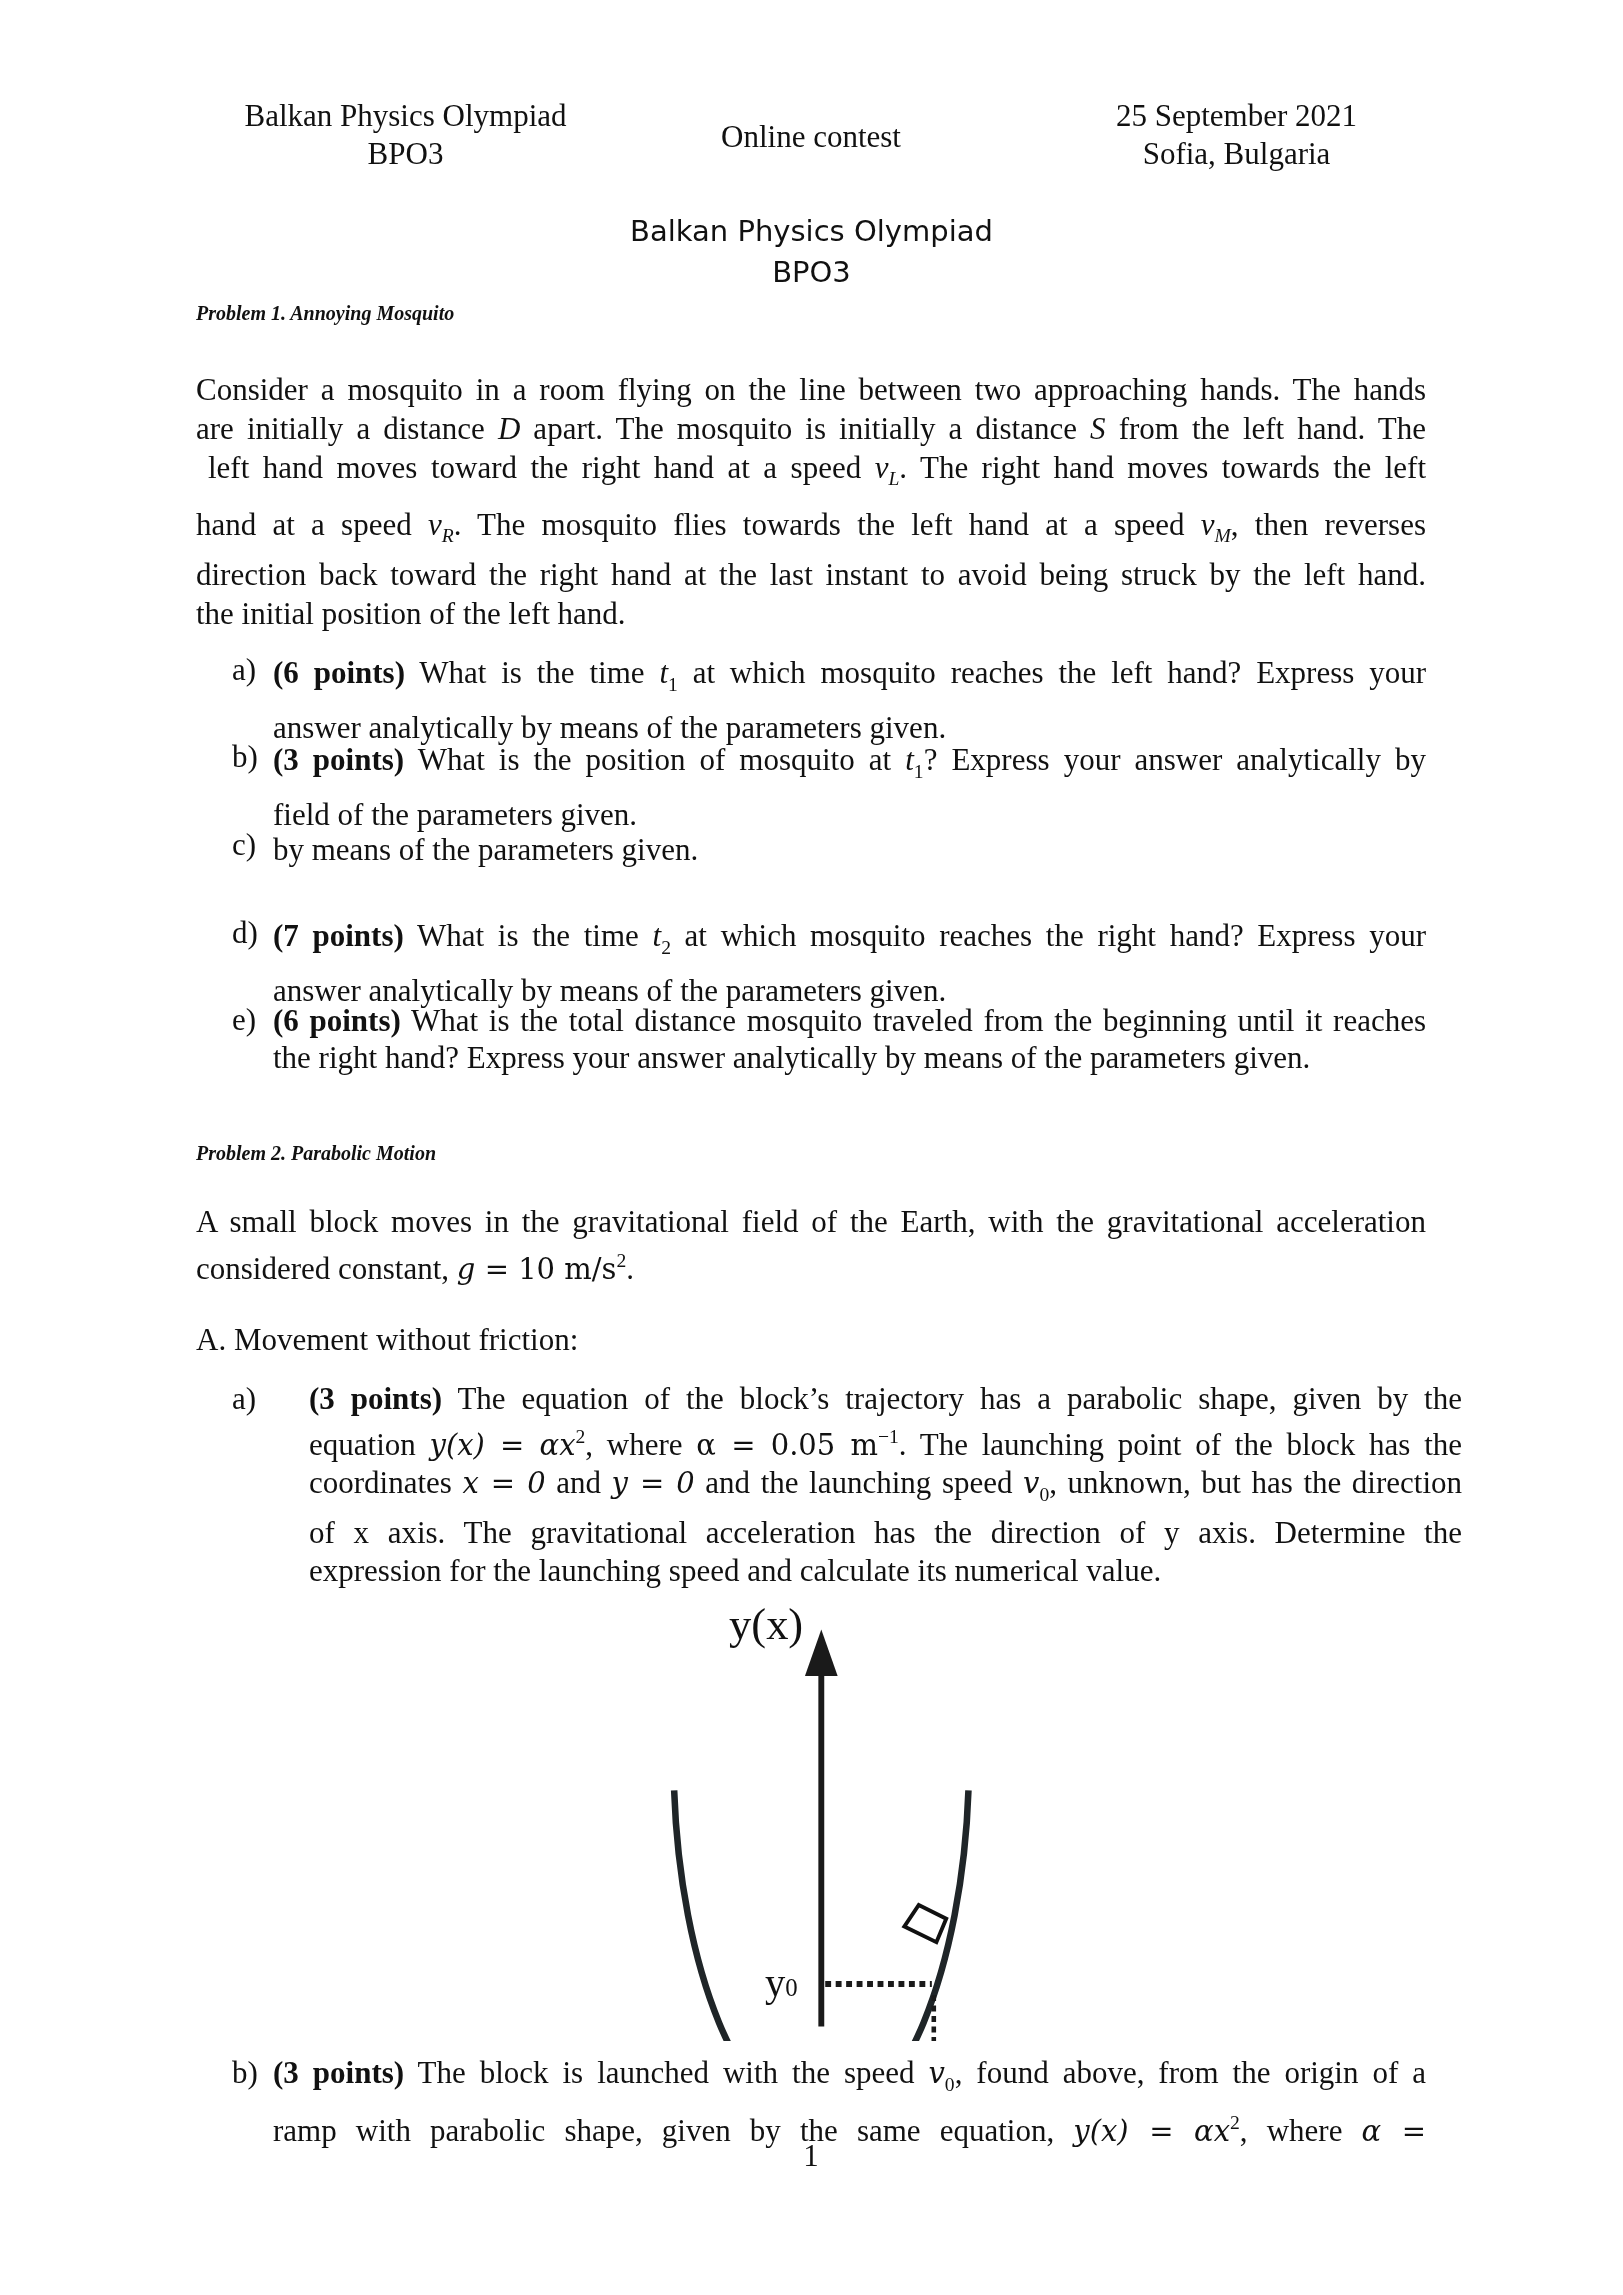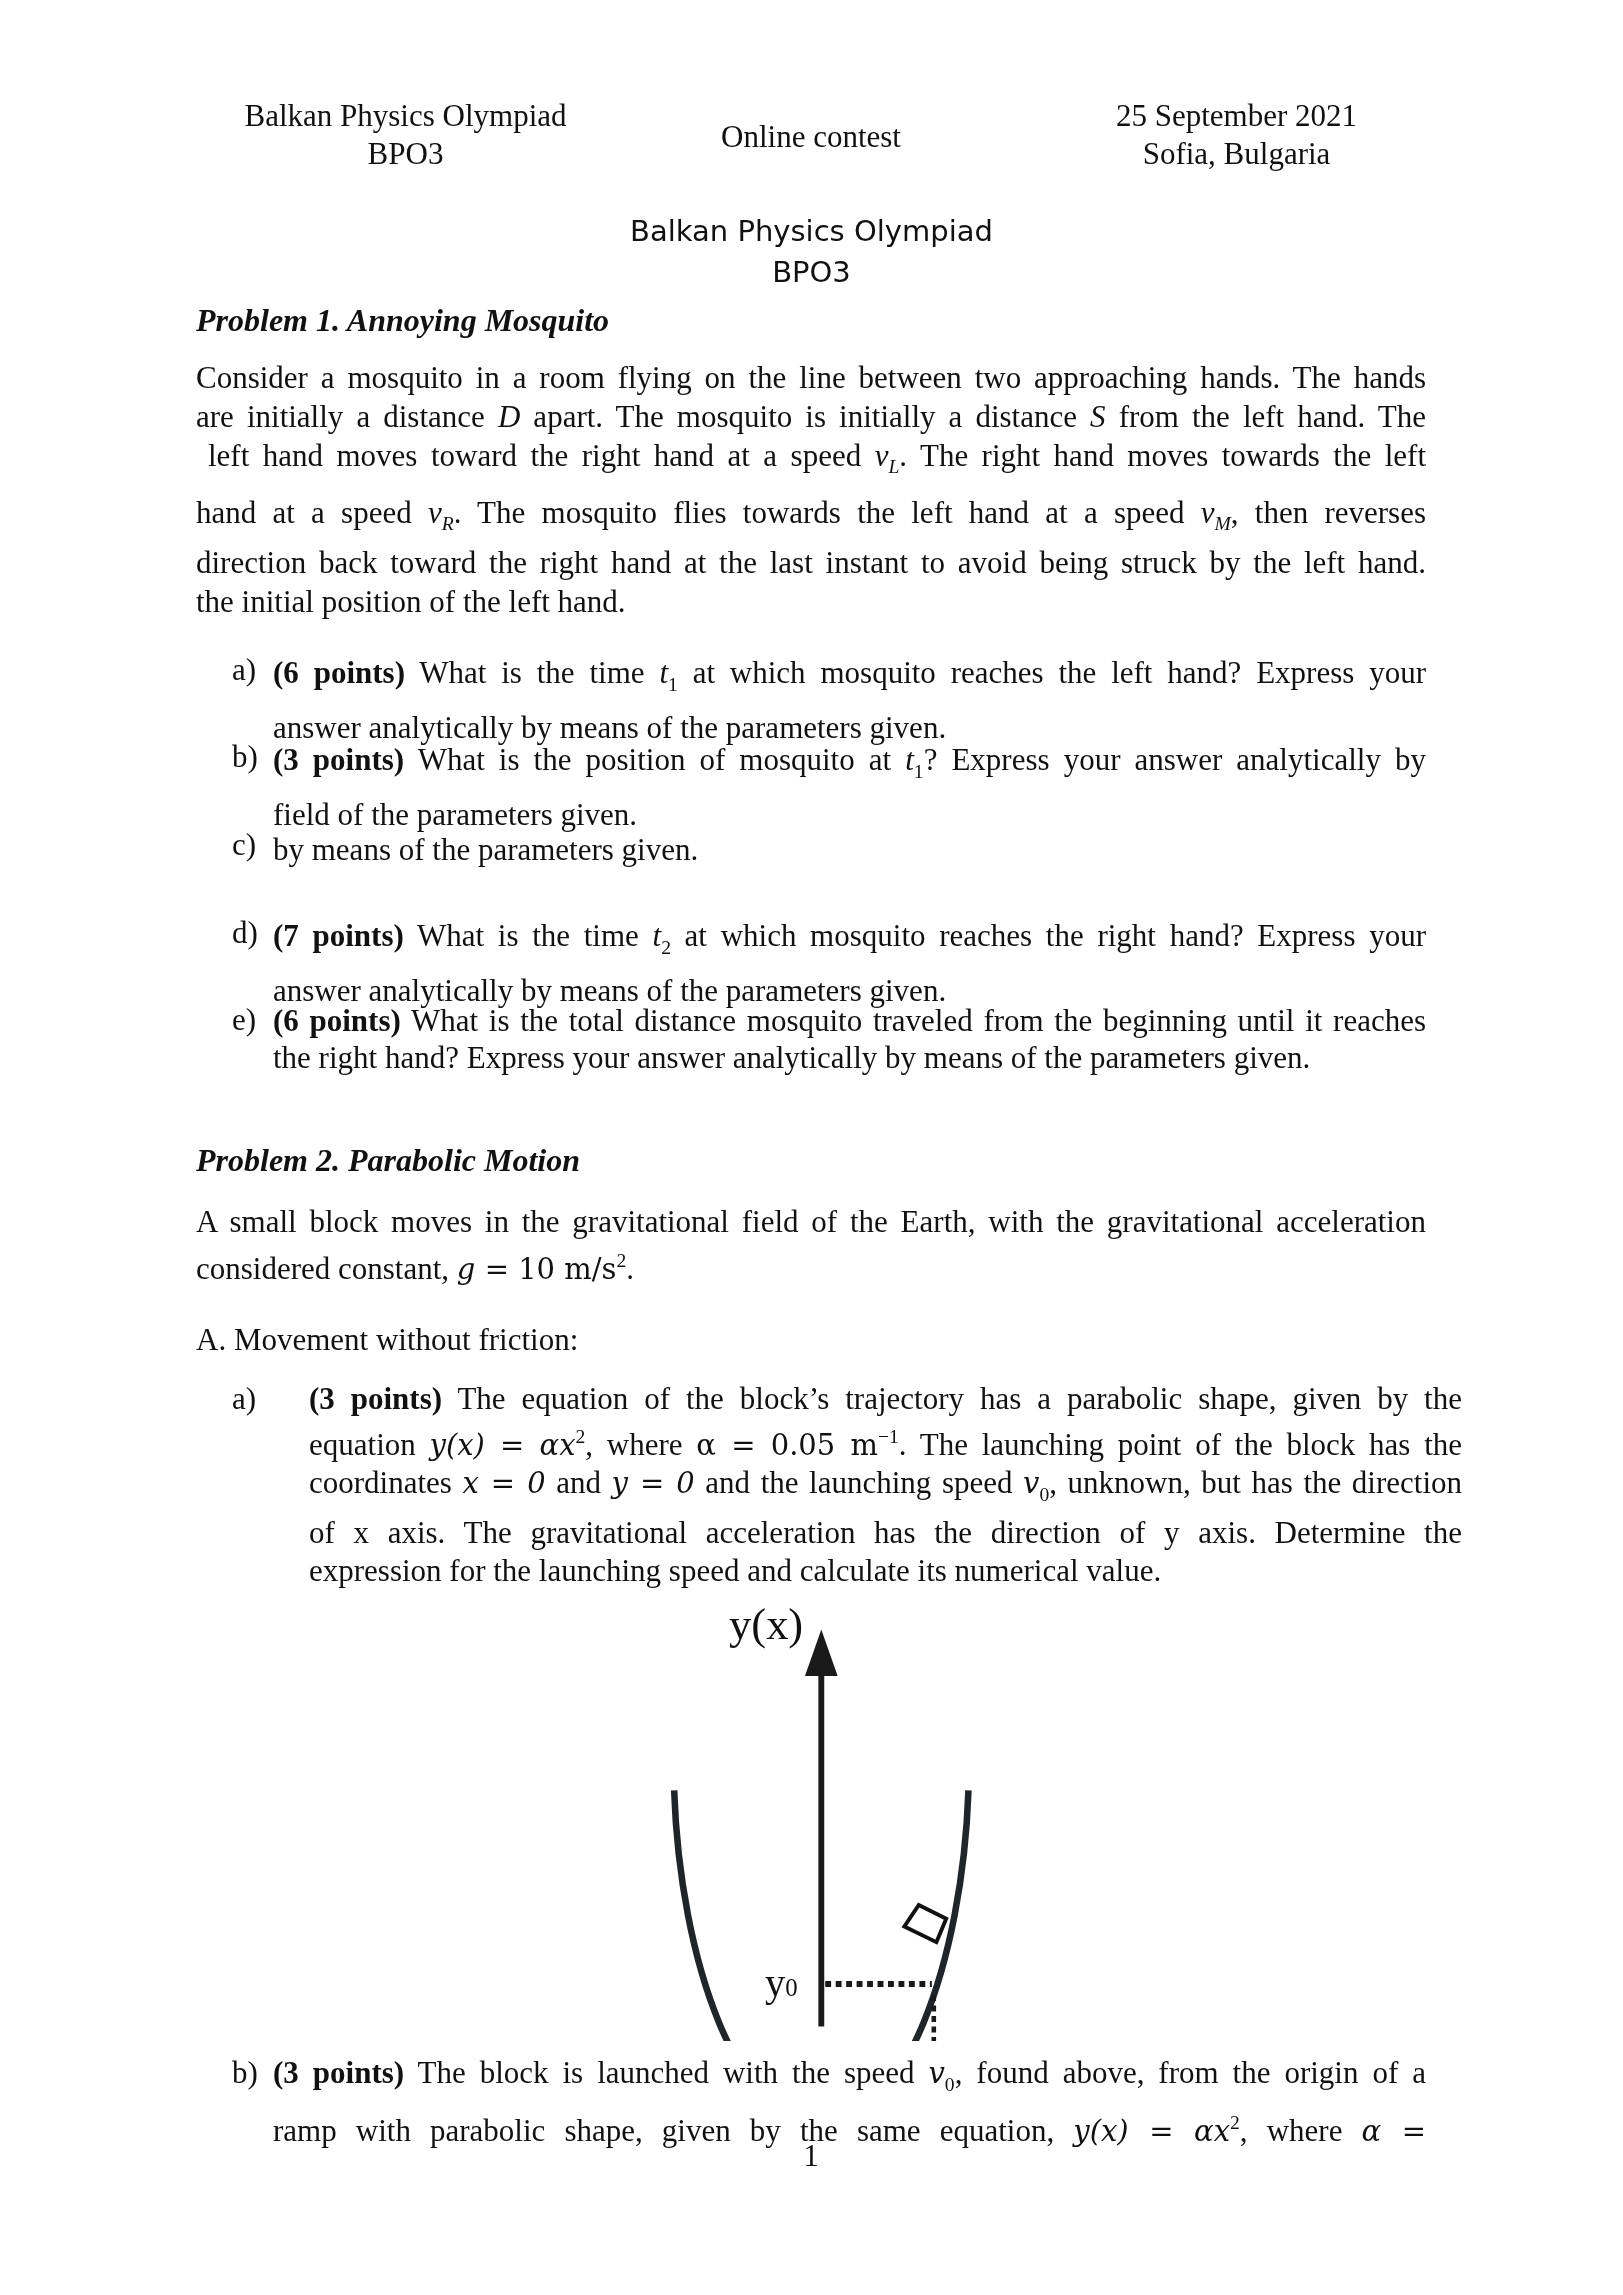--- a/index.html
+++ b/index.html
@@ -2,21 +2,21 @@
 <html style="font-size:10.5px"><head>
 <meta charset="utf-8">
 <style>
   html, body { margin: 0; padding: 0; background: #ffffff; }
   body { width: 1623px; height: 2295px; position: relative; overflow: hidden; color: #111; }
   .hdr { position: absolute; font-size: 31px; line-height: 38px; text-align: center; font-family: "Liberation Serif", serif; }
   .hdr-left { left: 216px; top: 97px; width: 379px; }
   .hdr-mid { left: 654px; top: 118px; width: 314px; }
   .hdr-right { left: 1047px; top: 97px; width: 379px; }
   .title2 { position: absolute; left: 550px; top: 211px; width: 523px; text-align: center; font-family: "DejaVu Sans", sans-serif; font-size: 29px; line-height: 41px; }
-  .prob-h { position: absolute; left: 196px; font-family: "Liberation Serif", serif; font-style: italic; font-weight: bold; font-size: 32px; text-align: center; }
+  .prob-h { position: absolute; left: 196px; font-family: "Liberation Serif", serif; font-style: italic; font-weight: bold; font-size: 20px; text-align: center; }
   .para { position: absolute; left: 196px; width: 1230px; font-family: "Liberation Serif", serif; font-size: 31px; line-height: 39px; text-align: justify; text-align-last: left; }
   .para .ln { display: block; text-align: justify; text-align-last: justify; white-space: nowrap; }
   .para .ln.last { text-align-last: left; }
   .item { position: absolute; left: 232px; width: 1194px; font-family: "Liberation Serif", serif; font-size: 31px; }
   .item .lbl { position: absolute; left: 0; top: 0; }
   .item .body { position: absolute; left: 41px; width: 1153px; }
   .item .ln { display: block; white-space: nowrap; text-align: justify; text-align-last: justify; }
   .item .ln.last { text-align-last: left; }
   b { font-weight: bold; }
   .var { font-style: italic; font-family: "Liberation Serif", serif; }
@@ -42,21 +42,21 @@
   <div>Sofia, Bulgaria</div>
 </div>
 
 <div class="title2">
   <div>Balkan Physics Olympiad</div>
   <div>BPO3</div>
 </div>
 
 <div class="prob-h" style="top:302px;">Problem 1. Annoying Mosquito</div>
 
-<div class="para" style="top:358px;">
+<div class="para" style="top:370px;">
   <span class="ln"><span>Consider a mosquito in a room flying on the line between two approaching hands. The hands</span></span>
   <span class="ln"><span>are initially a distance </span><span class="var">D</span><span> apart. The mosquito is initially a distance </span><span class="var">S</span><span> from the left hand. The</span></span>
   <span class="ln" style="margin-bottom:7.9px;margin-left:12px;"><span>left hand moves toward the right hand at a speed </span><span class="var"><span>v</span><span class="sub">L</span></span><span>. The right hand moves towards the left</span></span>
   <span class="ln" style="margin-top:7.9px;"><span>hand at a speed </span><span class="var"><span>v</span><span class="sub">R</span></span><span>. The mosquito flies towards the left hand at a speed </span><span class="var"><span>v</span><span class="sub">M</span></span><span>, then reverses</span></span>
   <span class="ln"><span>direction back toward the right hand at the last instant to avoid being struck by the left hand.</span></span>
   <span class="ln last"><span>the initial position of the left hand.</span></span>
 </div>
 
 <div class="item" style="top:652px;">
   <span class="lbl">a)</span>

